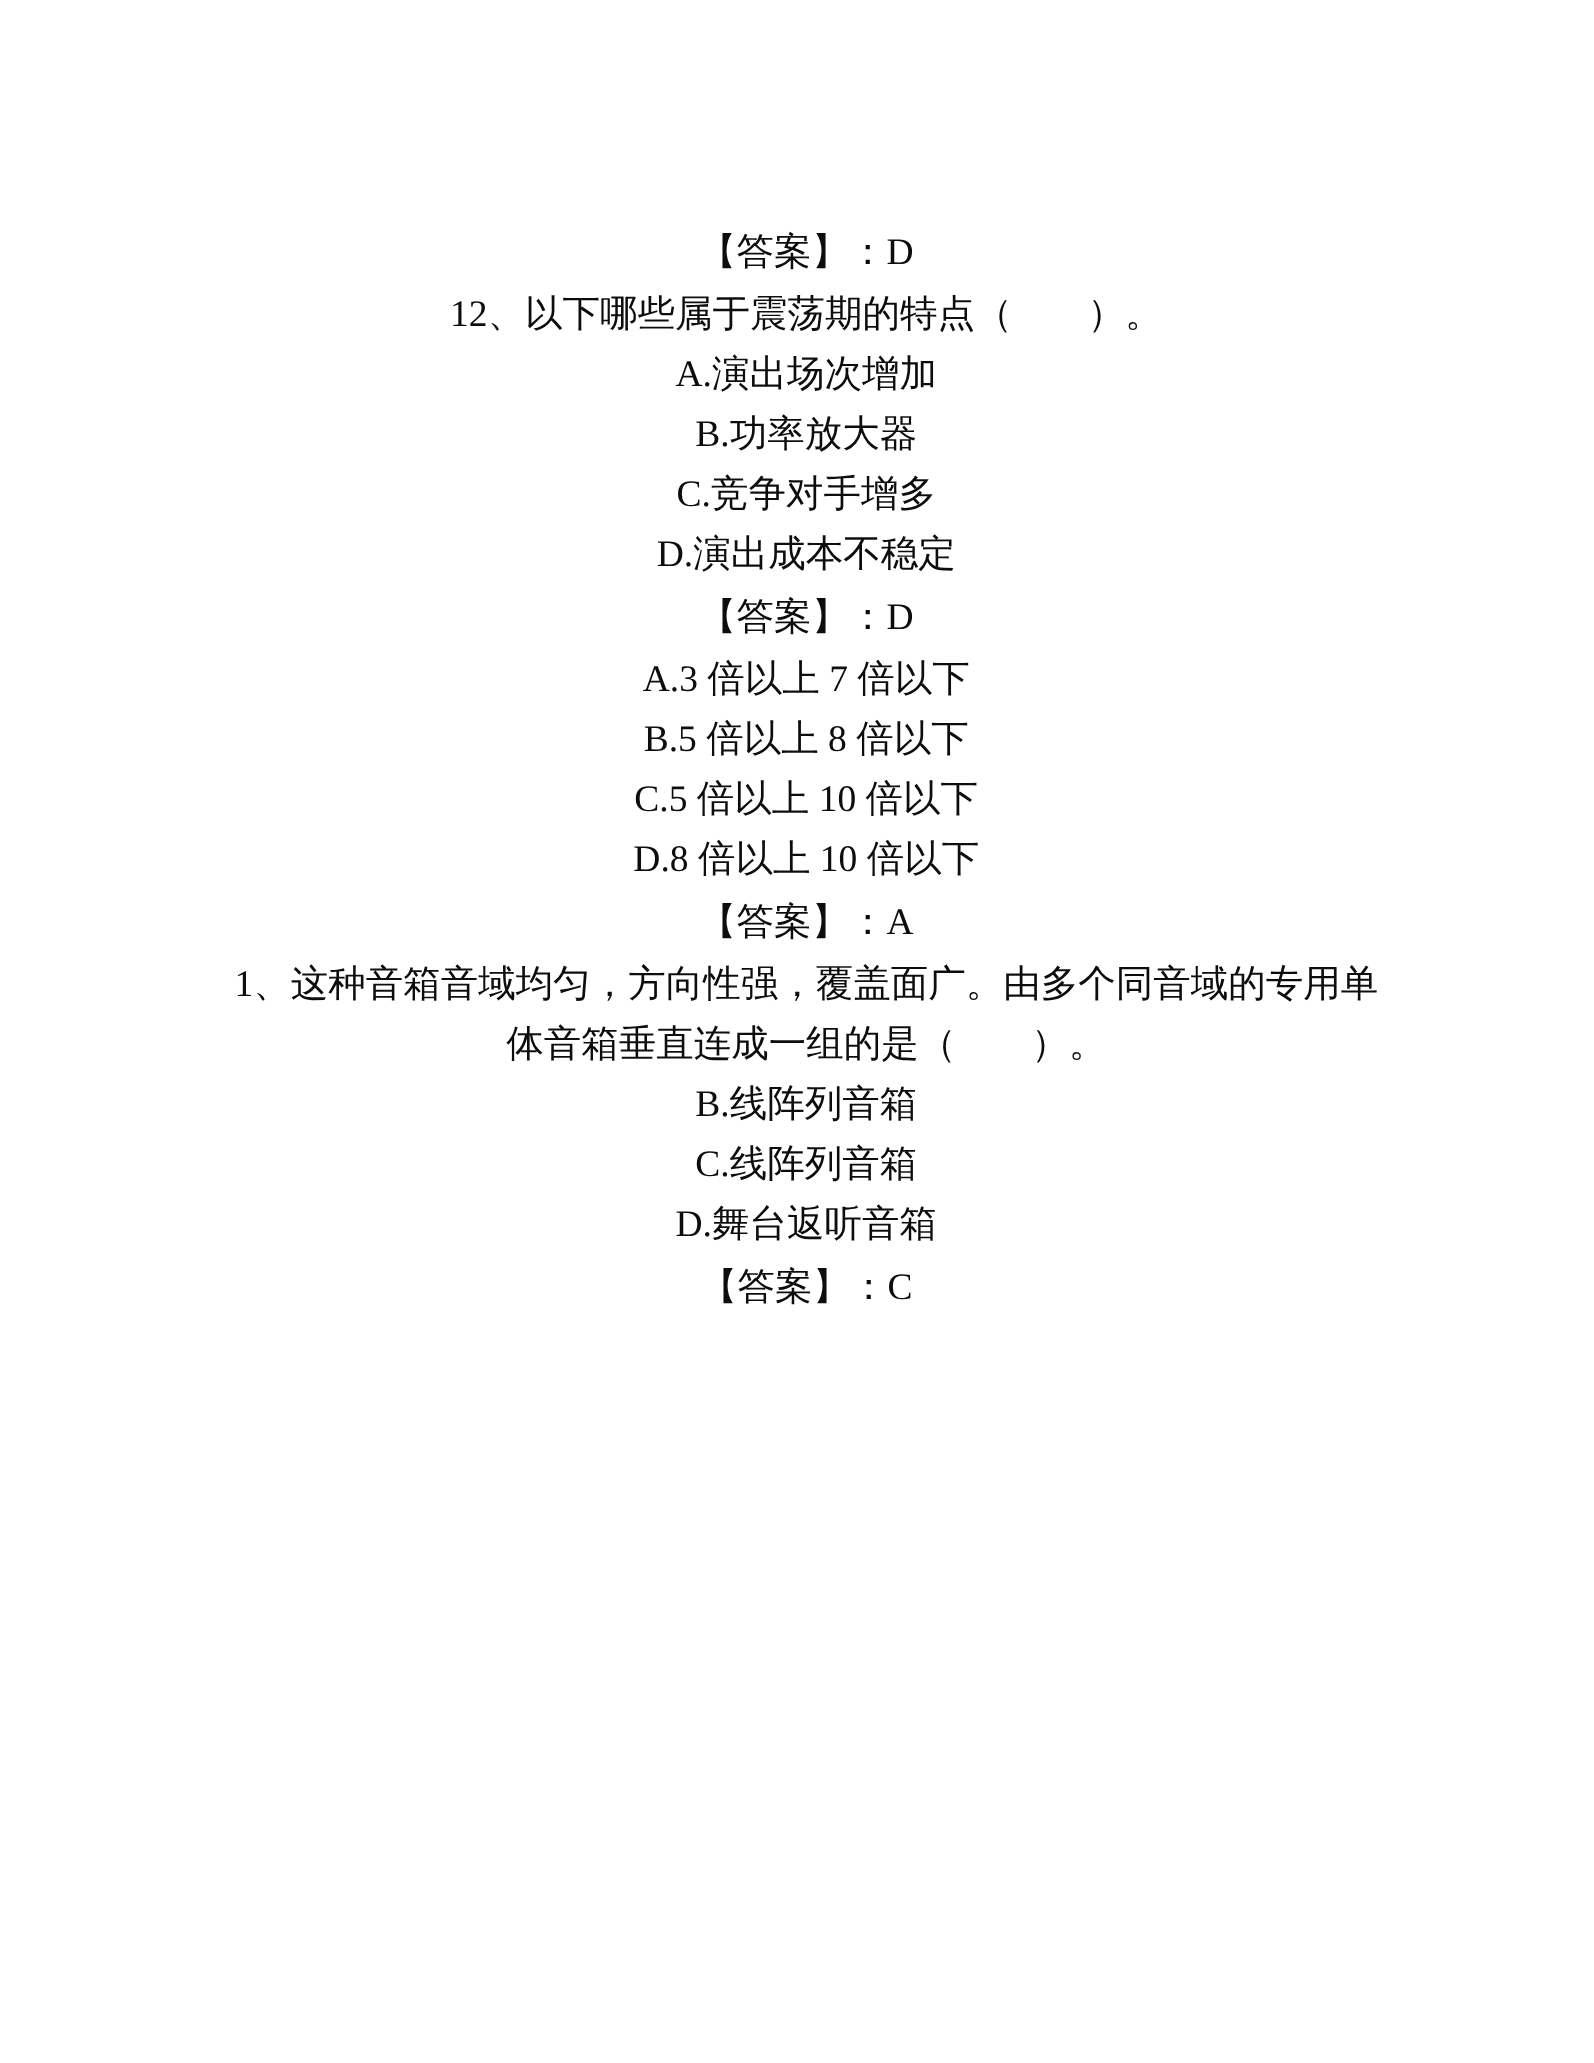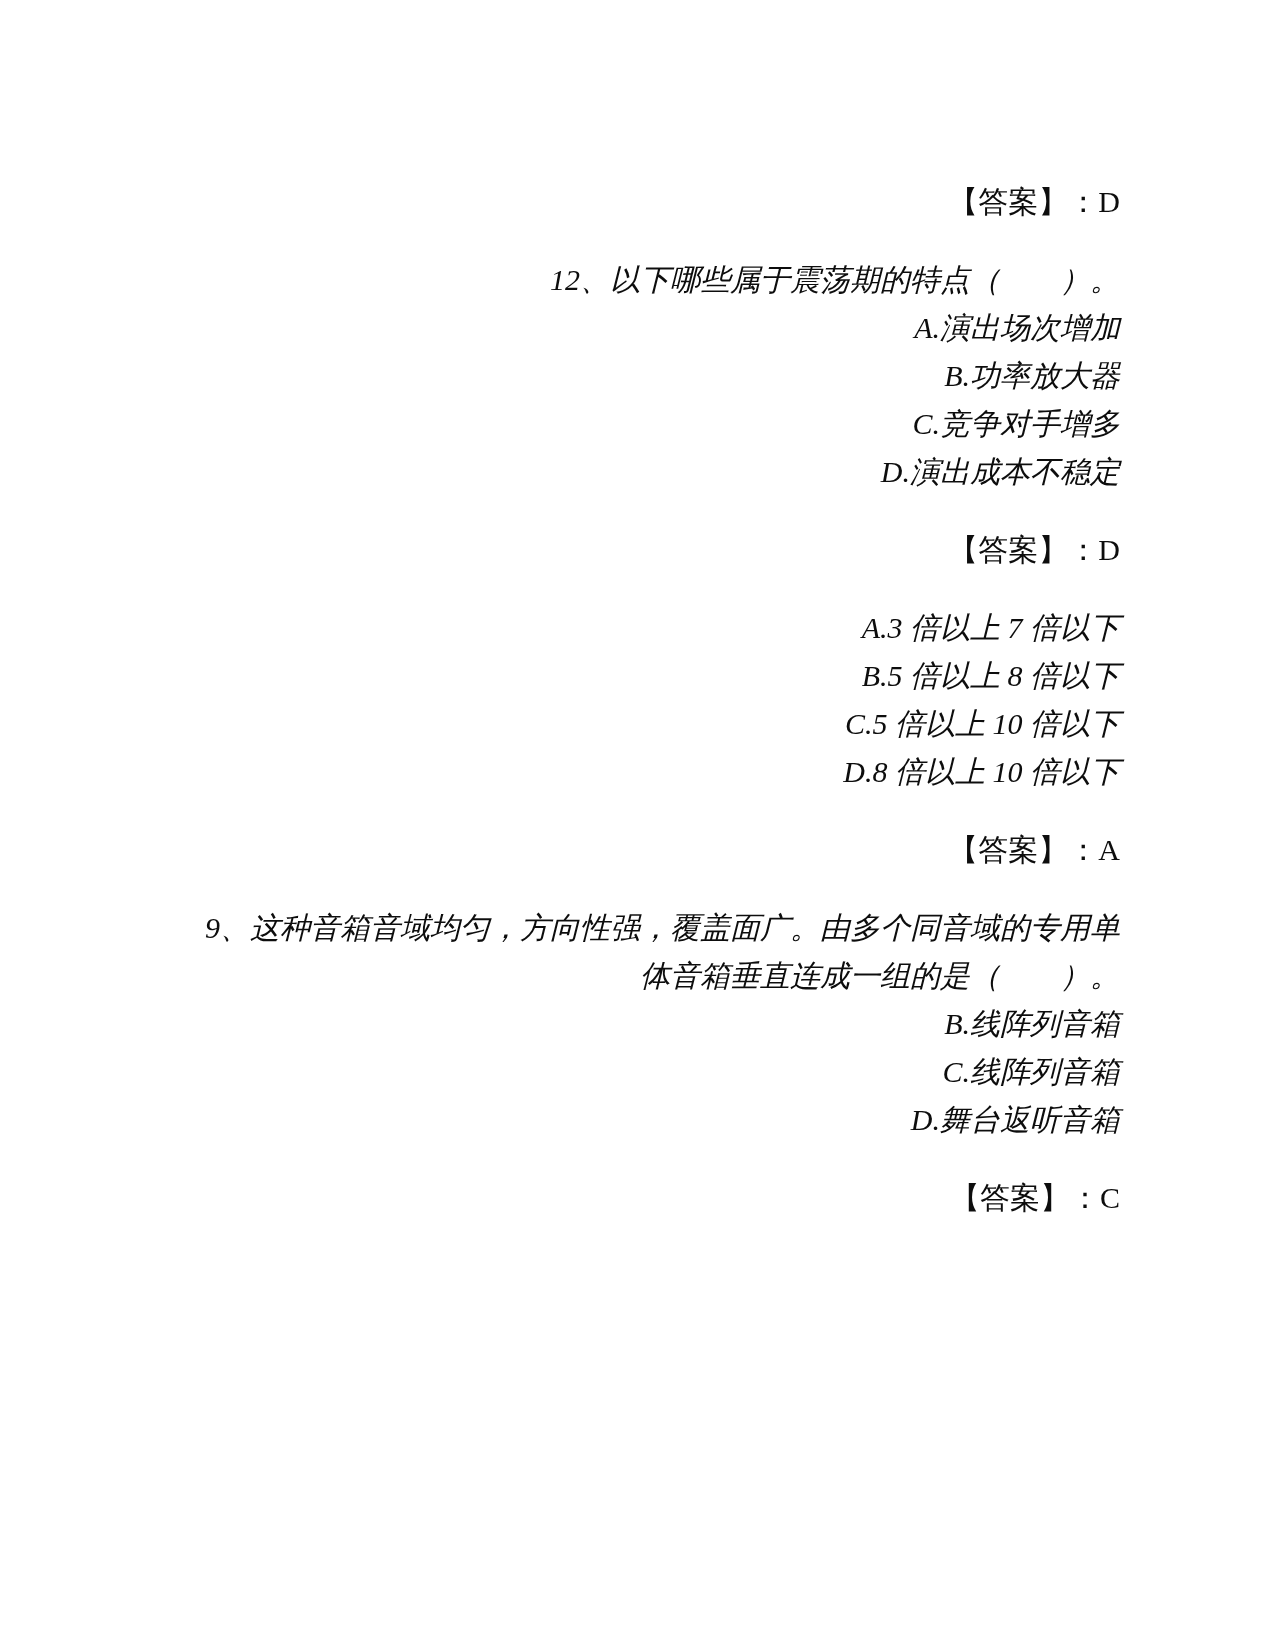--- a/index.html
+++ b/index.html
@@ -16,42 +16,41 @@
   .page {
     position: absolute;
     left: 0;
     top: 0;
     width: 1275px;
     height: 1650px;
     background: #ffffff;
   }
   .content {
     position: absolute;
-    left: 190px;
+    left: 180px;
     top: 0;
     width: 930px;
     padding-top: 178px;
     box-sizing: border-box;
     font-family: "Liberation Serif", "DejaVu Serif", serif;
     font-size: 30px;
     line-height: 48px;
     color: #0d0d0d;
-    text-align: right;
+    text-align: center;
   }
   .content p {
     margin: 0;
     padding: 0;
   }
   .answer-line {
     margin: 15px 0;
     white-space: pre-wrap;
   }
   .question-block {
-    margin: 30px 0;
-    font-style: italic;
+    margin: 2px 0;
   }
   .question-text {
     white-space: pre-wrap;
   }
   .option-line {
     white-space: pre-wrap;
   }
 </style>
 </head>
 <body>
@@ -74,21 +73,21 @@
     <div class="question-block">
       <p class="option-line">A.3 倍以上 7 倍以下</p>
       <p class="option-line">B.5 倍以上 8 倍以下</p>
       <p class="option-line">C.5 倍以上 10 倍以下</p>
       <p class="option-line">D.8 倍以上 10 倍以下</p>
     </div>
 
     <p class="answer-line">【答案】：A</p>
 
     <div class="question-block">
-      <p class="question-text">9、这种音箱音域均匀，方向性强，覆盖面广。由多个同音域的专用单体音箱垂直连成一组的是（　　）。</p>
+      <p class="question-text">1、这种音箱音域均匀，方向性强，覆盖面广。由多个同音域的专用单体音箱垂直连成一组的是（　　）。</p>
       <p class="option-line">B.线阵列音箱</p>
       <p class="option-line">C.线阵列音箱</p>
       <p class="option-line">D.舞台返听音箱</p>
     </div>
 
     <p class="answer-line">【答案】：C</p>
 
   </div>
 </div>
 

